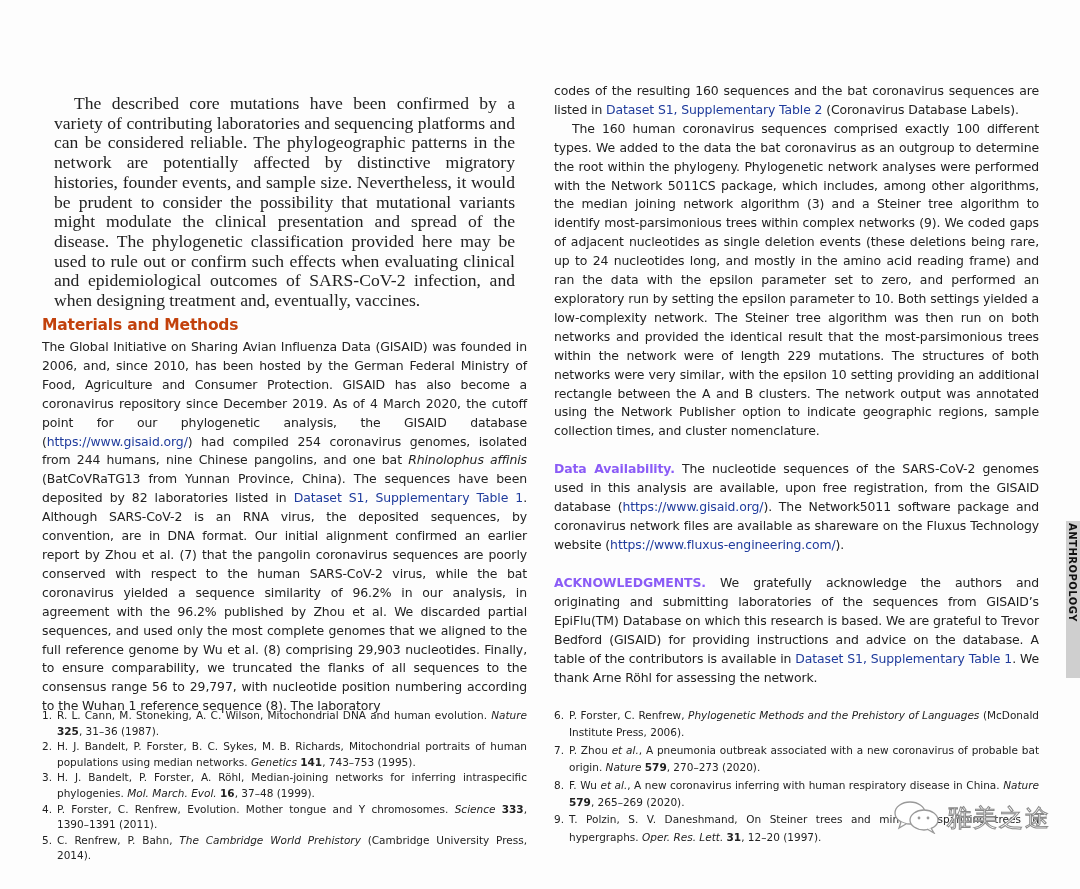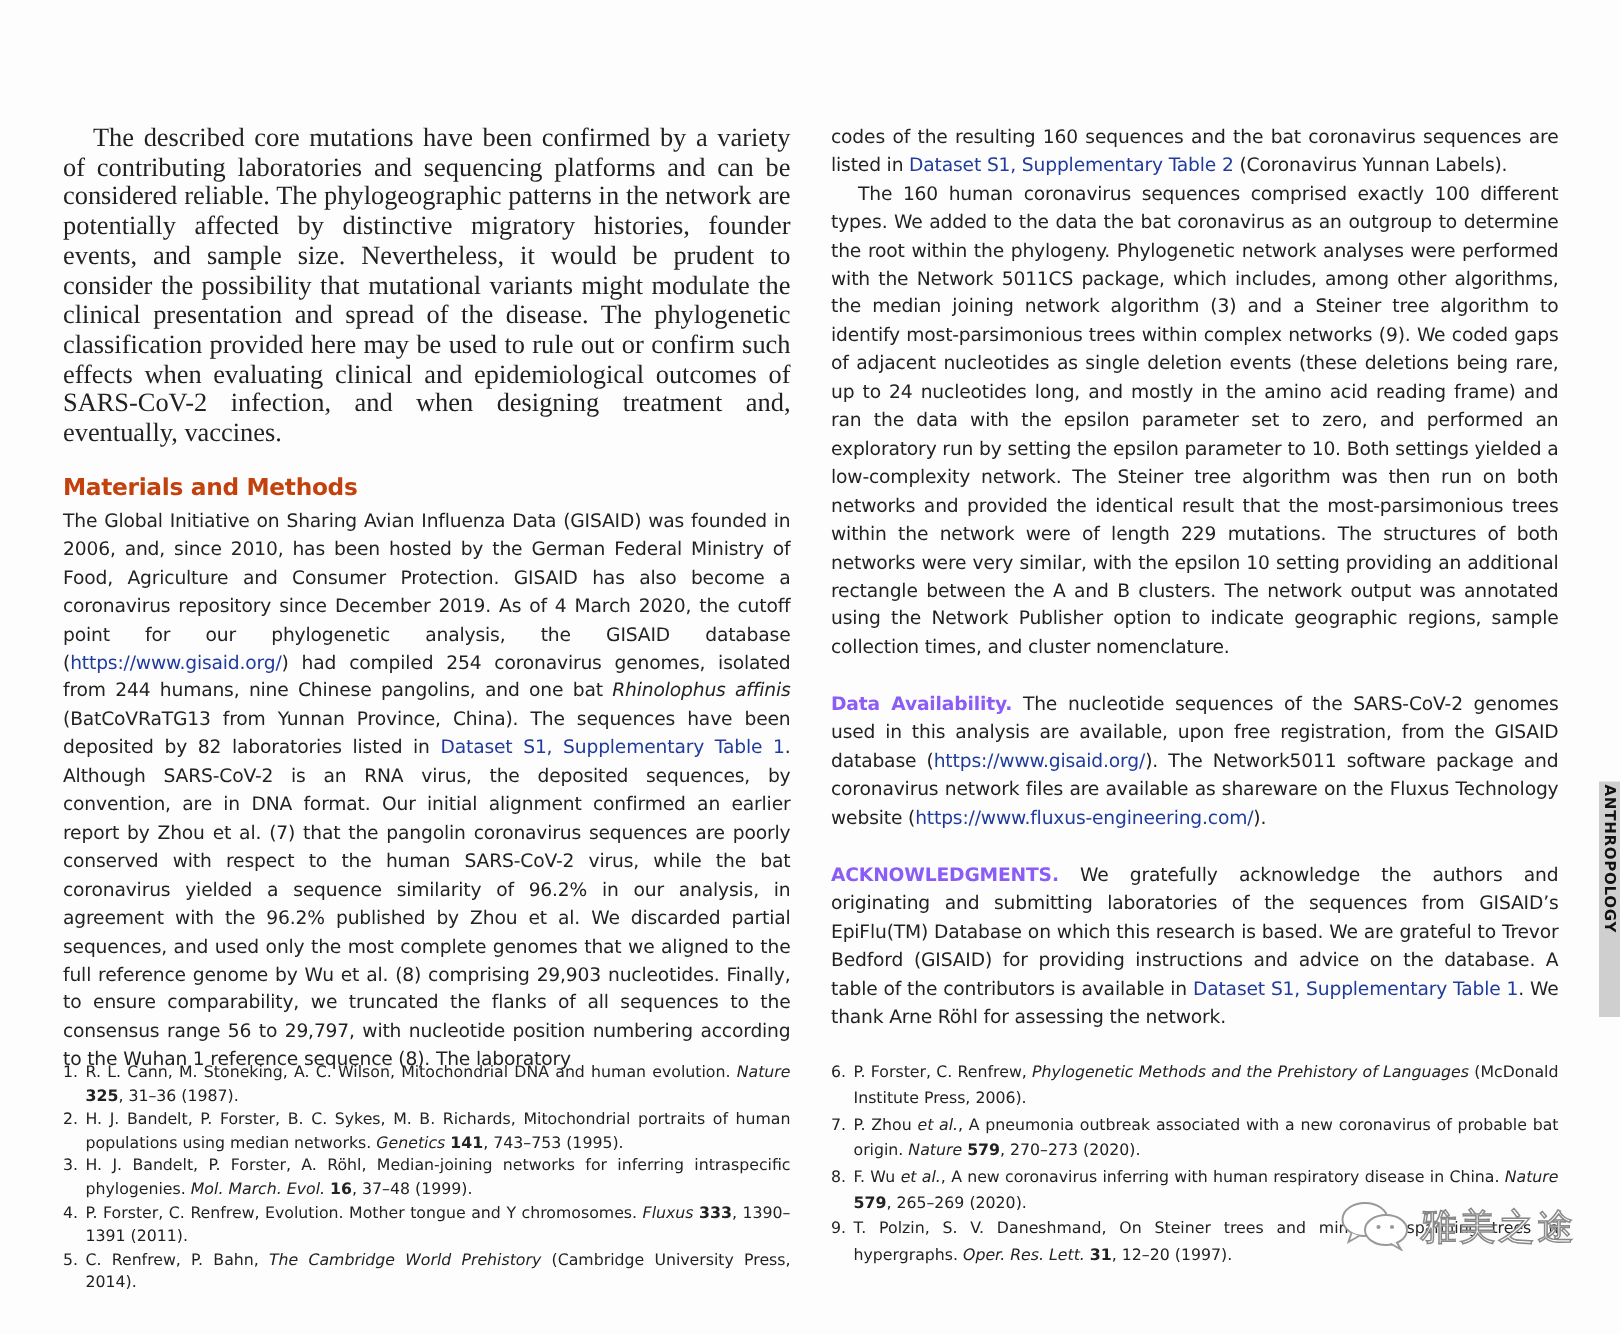--- a/index.html
+++ b/index.html
@@ -7,21 +7,21 @@
     width: 1080px; height: 889px; background: #fdfdfd; position: relative; overflow: hidden;
     color: #1e1e1e;
   }
   .col { position: absolute; }
   .left { left: 42px; width: 485px; }
   .right { left: 554px; width: 485px; }
   .serif {
     font-family: "Liberation Serif", "DejaVu Serif", serif;
     font-size: 17.6px; line-height: 19.7px; text-align: justify; color: #222;
   }
-  .serif p { margin: 0; text-indent: 20px; }
+  .serif p { margin: 12px; text-indent: 20px; }
   .sans {
     font-family: "DejaVu Sans", "Liberation Sans", sans-serif;
     font-size: 12.45px; line-height: 18.9px; text-align: justify; color: #222;
     letter-spacing: -0.1px;
   }
   .sans p { margin: 0; }
   .indent { text-indent: 18px; }
   h2 {
     font-family: "DejaVu Sans", "Liberation Sans", sans-serif;
     font-weight: bold; font-size: 15.5px; margin: 0; color: #c2410c; letter-spacing: -0.2px;
@@ -65,42 +65,42 @@
   <h2>Materials and Methods</h2>
   <div class="sans" style="margin-top:4px;">
     <p>
       <span>The Global Initiative on Sharing Avian Influenza Data (GISAID) was founded in 2006, and, since 2010, has been hosted by the German Federal Ministry of Food, Agriculture and Consumer Protection. GISAID has also become a coronavirus repository since December 2019. As of 4 March 2020, the cutoff point for our phylogenetic analysis, the GISAID database (</span><a class="link">https://www.gisaid.org/</a><span>) had compiled 254 coronavirus genomes, isolated from 244 humans, nine Chinese pangolins, and one bat </span><i>Rhinolophus affinis</i><span> (BatCoVRaTG13 from Yunnan Province, China). The sequences have been deposited by 82 laboratories listed in </span><a class="link">Dataset S1, Supplementary Table 1</a><span>. Although SARS-CoV-2 is an RNA virus, the deposited sequences, by convention, are in DNA format. Our initial alignment confirmed an earlier report by Zhou et al. (7) that the pangolin coronavirus sequences are poorly conserved with respect to the human SARS-CoV-2 virus, while the bat coronavirus yielded a sequence similarity of 96.2% in our analysis, in agreement with the 96.2% published by Zhou et al. We discarded partial sequences, and used only the most complete genomes that we aligned to the full reference genome by Wu et al. (8) comprising 29,903 nucleotides. Finally, to ensure comparability, we truncated the flanks of all sequences to the consensus range 56 to 29,797, with nucleotide position numbering according to the Wuhan 1 reference sequence (8). The laboratory</span>
     </p>
   </div>
 </div>
 
 <div class="col right sans" style="top:82px;">
   <p>
-    <span>codes of the resulting 160 sequences and the bat coronavirus sequences are listed in </span><a class="link">Dataset S1, Supplementary Table 2</a><span> (Coronavirus Yunnan Labels).</span>
+    <span>codes of the resulting 160 sequences and the bat coronavirus sequences are listed in </span><a class="link">Dataset S1, Supplementary Table 2</a><span> (Coronavirus Database Labels).</span>
   </p>
   <p class="indent">The 160 human coronavirus sequences comprised exactly 100 different types. We added to the data the bat coronavirus as an outgroup to determine the root within the phylogeny. Phylogenetic network analyses were performed with the Network 5011CS package, which includes, among other algorithms, the median joining network algorithm (3) and a Steiner tree algorithm to identify most-parsimonious trees within complex networks (9). We coded gaps of adjacent nucleotides as single deletion events (these deletions being rare, up to 24 nucleotides long, and mostly in the amino acid reading frame) and ran the data with the epsilon parameter set to zero, and performed an exploratory run by setting the epsilon parameter to 10. Both settings yielded a low-complexity network. The Steiner tree algorithm was then run on both networks and provided the identical result that the most-parsimonious trees within the network were of length 229 mutations. The structures of both networks were very similar, with the epsilon 10 setting providing an additional rectangle between the A and B clusters. The network output was annotated using the Network Publisher option to indicate geographic regions, sample collection times, and cluster nomenclature.</p>
 </div>
 
 <div class="col right sans" style="top:460px;">
   <p>
     <b class="runin">Data Availability.</b><span> The nucleotide sequences of the SARS-CoV-2 genomes used in this analysis are available, upon free registration, from the GISAID database (</span><a class="link">https://www.gisaid.org/</a><span>). The Network5011 software package and coronavirus network files are available as shareware on the Fluxus Technology website (</span><a class="link">https://www.fluxus-engineering.com/</a><span>).</span>
   </p>
 </div>
 
 <div class="col right sans" style="top:574px;">
   <p>
     <b class="runin">ACKNOWLEDGMENTS.</b><span> We gratefully acknowledge the authors and originating and submitting laboratories of the sequences from GISAID’s EpiFlu(TM) Database on which this research is based. We are grateful to Trevor Bedford (GISAID) for providing instructions and advice on the database. A table of the contributors is available in </span><a class="link">Dataset S1, Supplementary Table 1</a><span>. We thank Arne Röhl for assessing the network.</span>
   </p>
 </div>
 
 <ul class="col left refs" style="top:708px; left:42px; width:485px;">
   <li><span class="num">1.</span><span>R. L. Cann, M. Stoneking, A. C. Wilson, Mitochondrial DNA and human evolution. </span><i>Nature</i> <b>325</b><span>, 31–36 (1987).</span></li>
   <li><span class="num">2.</span><span>H. J. Bandelt, P. Forster, B. C. Sykes, M. B. Richards, Mitochondrial portraits of human populations using median networks. </span><i>Genetics</i> <b>141</b><span>, 743–753 (1995).</span></li>
   <li><span class="num">3.</span><span>H. J. Bandelt, P. Forster, A. Röhl, Median-joining networks for inferring intraspecific phylogenies. </span><i>Mol. March. Evol.</i> <b>16</b><span>, 37–48 (1999).</span></li>
-  <li><span class="num">4.</span><span>P. Forster, C. Renfrew, Evolution. Mother tongue and Y chromosomes. </span><i>Fluxus</i> <b>333</b><span>, 1390–1391 (2011).</span></li>
+  <li><span class="num">4.</span><span>P. Forster, C. Renfrew, Evolution. Mother tongue and Y chromosomes. </span><i>Science</i> <b>333</b><span>, 1390–1391 (2011).</span></li>
   <li><span class="num">5.</span><span>C. Renfrew, P. Bahn, </span><i>The Cambridge World Prehistory</i><span> (Cambridge University Press, 2014).</span></li>
 </ul>
 
 <ul class="col right refs right-refs" style="top:707px; left:554px; width:485px;">
   <li><span class="num">6.</span><span>P. Forster, C. Renfrew, </span><i>Phylogenetic Methods and the Prehistory of Languages</i><span> (McDonald Institute Press, 2006).</span></li>
   <li><span class="num">7.</span><span>P. Zhou </span><i>et al.</i><span>, A pneumonia outbreak associated with a new coronavirus of probable bat origin. </span><i>Nature</i> <b>579</b><span>, 270–273 (2020).</span></li>
   <li><span class="num">8.</span><span>F. Wu </span><i>et al.</i><span>, A new coronavirus inferring with human respiratory disease in China. </span><i>Nature</i> <b>579</b><span>, 265–269 (2020).</span></li>
   <li><span class="num">9.</span><span>T. Polzin, S. V. Daneshmand, On Steiner trees and minimum spanning trees in hypergraphs. </span><i>Oper. Res. Lett.</i> <b>31</b><span>, 12–20 (1997).</span></li>
 </ul>
 

